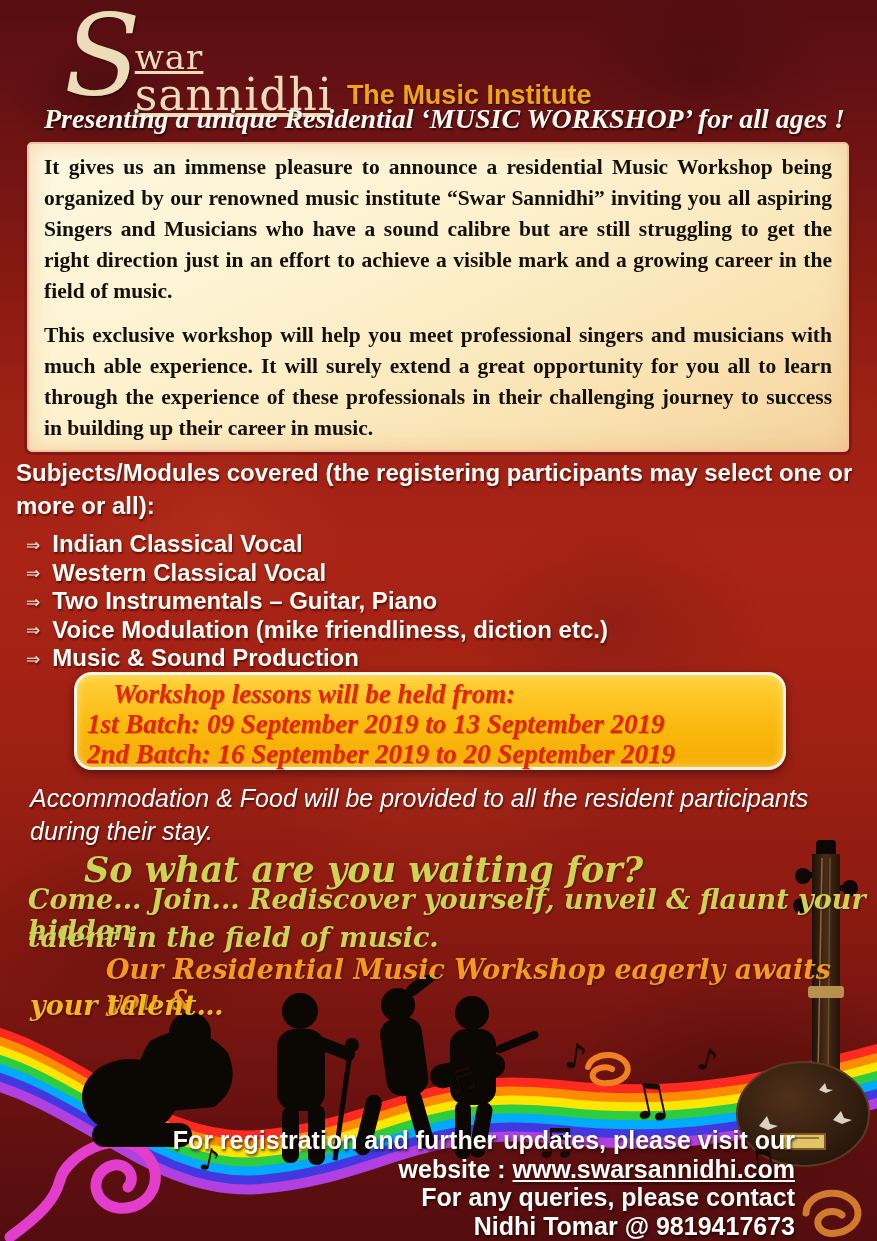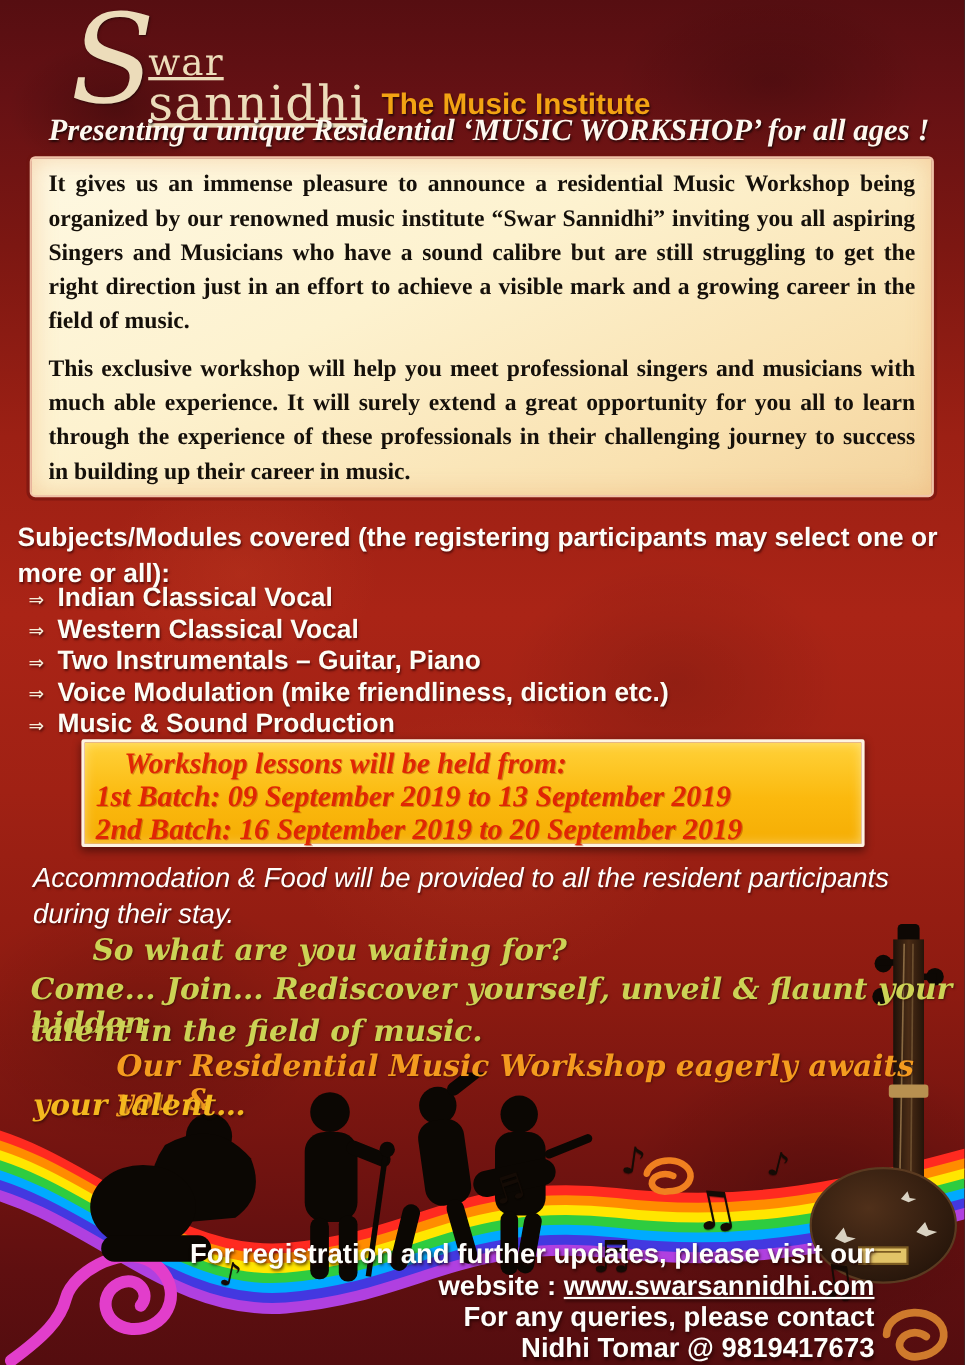--- a/index.html
+++ b/index.html
@@ -36,44 +36,44 @@
   
   #intro-panel{top:142px;left:27px;width:822px;height:310px;box-sizing:border-box;
     padding:8px 15px;border-radius:5px;z-index:3;
     background:linear-gradient(155deg,#fef8e2 0%,#fdf2cf 40%,#f9e1b0 78%,#f3d29c 100%);
     border:2px solid #efc2a8;
     box-shadow:0 0 0 3px rgba(110,18,14,.55), inset 0 0 22px rgba(235,170,110,.45);
     overflow:hidden;}
   #intro-panel p{margin:0 0 13px 0;font-family:"Liberation Serif",serif;font-weight:bold;
     font-size:21.5px;line-height:31px;text-align:justify;color:#15100a;}
   
-  #subjects-heading{top:472px;left:16px;width:852px;color:#fdfdf8;
+  #subjects-heading{top:456px;left:16px;width:852px;color:#fdfdf8;
     font-size:24px;font-weight:bold;line-height:33px;
     text-shadow:1px 2px 2px rgba(60,5,5,.7);z-index:3;}
   #subjects-list{top:530px;left:26px;z-index:3;list-style:none;margin:0;padding:0;}
   #subjects-list li{display:flex;align-items:center;height:28.5px;color:#fdfdf5;
     font-size:24px;font-weight:bold;text-shadow:1px 2px 2px rgba(60,5,5,.7);}
   #subjects-list .bullet{font-size:17px;color:#f6ecd8;margin:2px 12px 0 0;font-weight:normal;}
   
   #schedule-panel{top:672px;left:74px;width:712px;height:98px;box-sizing:border-box;
-    border-radius:2px;border:3px solid #fdf4e2;z-index:3;
+    border-radius:18px;border:3px solid #fdf4e2;z-index:3;
     background:linear-gradient(180deg,#ffd23a 0%,#fbb90e 55%,#f5ad04 100%);
     box-shadow:0 3px 8px rgba(0,0,0,.45), inset 0 0 10px rgba(255,240,180,.6);
     padding:4px 10px;}
   #schedule-panel div{font-family:"Liberation Serif",serif;font-style:italic;font-weight:bold;
     color:#e02604;font-size:27px;line-height:30px;text-shadow:1px 1px 0 rgba(140,30,0,.35);}
   #schedule-heading{padding-left:26px;}
   
   #accommodation{top:782px;left:30px;width:820px;color:#fefefb;
     font-size:25px;font-weight:normal;font-style:italic;line-height:33px;
     text-shadow:1px 2px 2px rgba(60,5,5,.7);z-index:3;}
   
   .cta{font-family:"DejaVu Serif",serif;font-style:italic;font-weight:600;
     color:#ccd355;text-shadow:1px 1px 2px rgba(40,10,5,.6);z-index:3;}
-  #cta-1{top:849px;left:84px;font-size:27px;text-align:right;}
+  #cta-1{top:849px;left:84px;font-size:35px;text-align:right;}
   #cta-2{top:884px;left:28px;font-size:27px;}
   #cta-3{top:922px;left:28px;font-size:27px;}
   #cta-4{top:954px;left:106px;font-size:27px;color:#f49b1f;}
   #cta-5{top:990px;left:30px;font-size:27px;color:#f4b81f;}
   
   #hurry{top:1000px;left:287px;width:508px;color:#fefefc;
     font-size:24px;font-weight:bold;line-height:32px;text-align:justify;
     text-shadow:1px 2px 2px rgba(40,5,5,.75);z-index:5;letter-spacing:.5px;}
   
   #footer{top:1126px;left:0;width:795px;text-align:right;z-index:6;}

